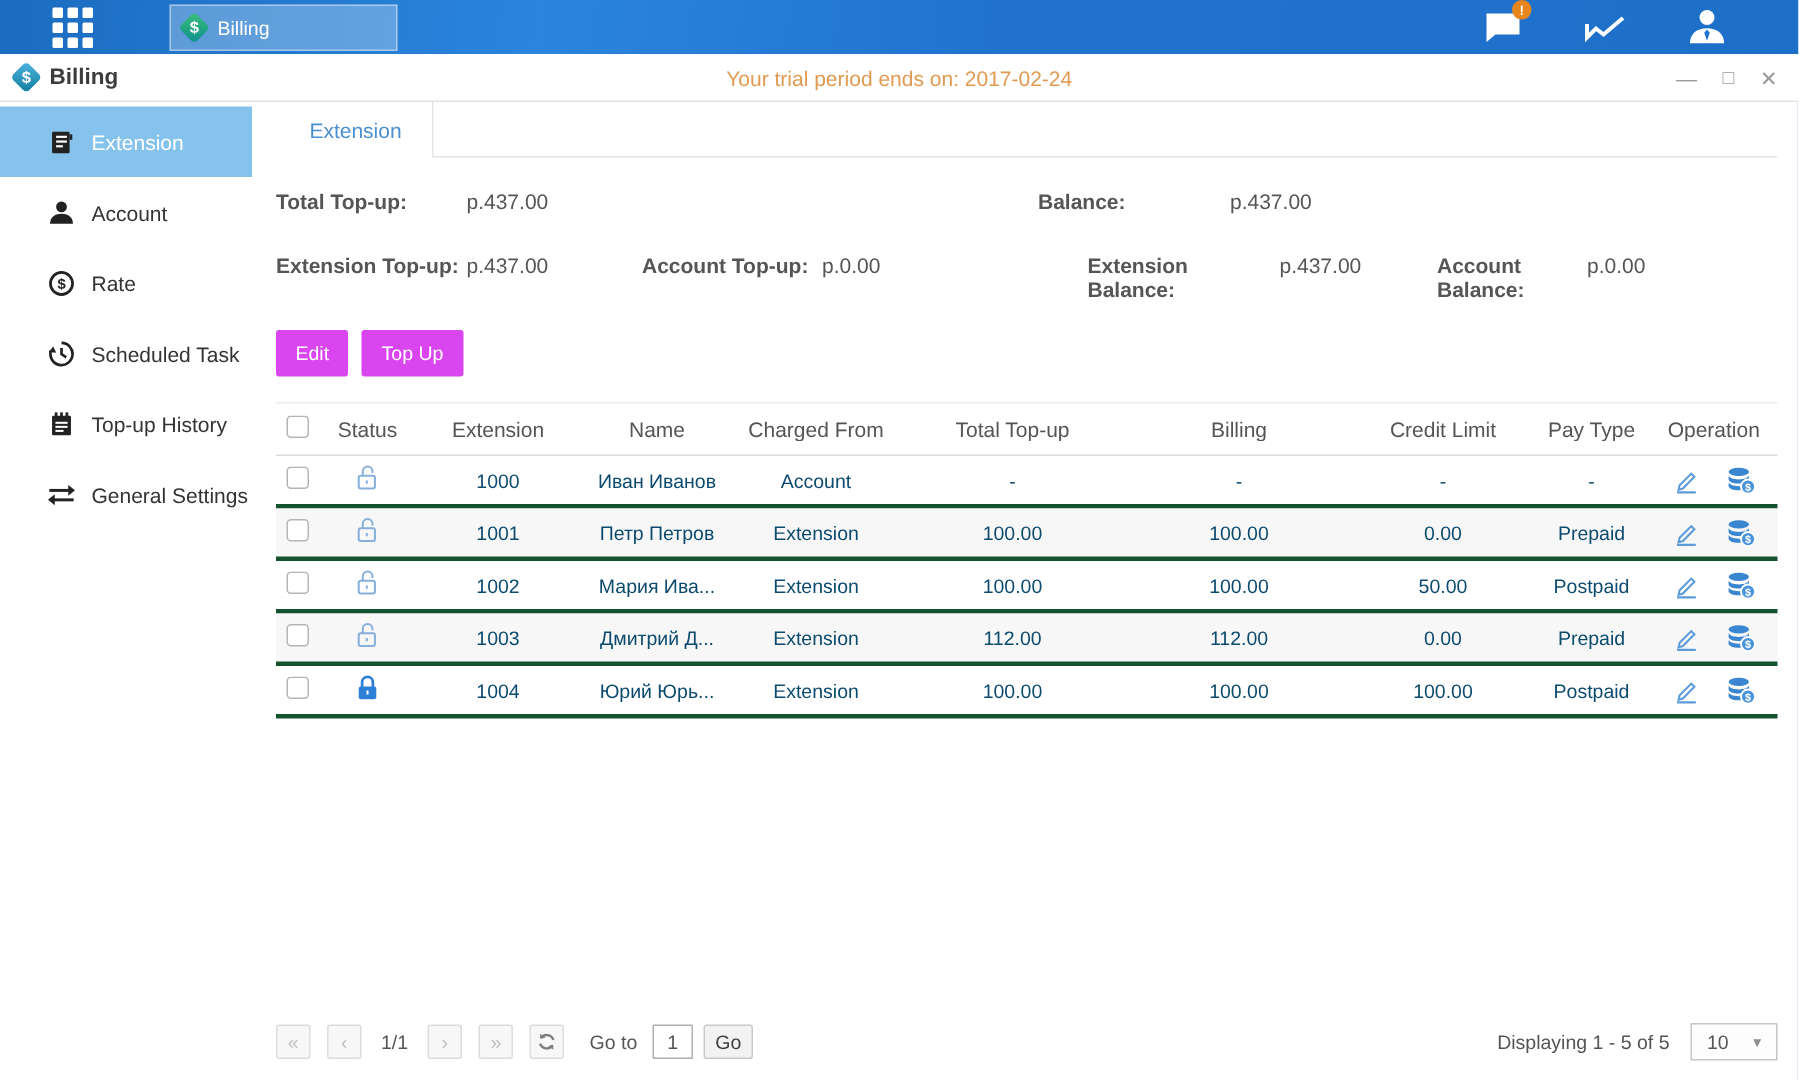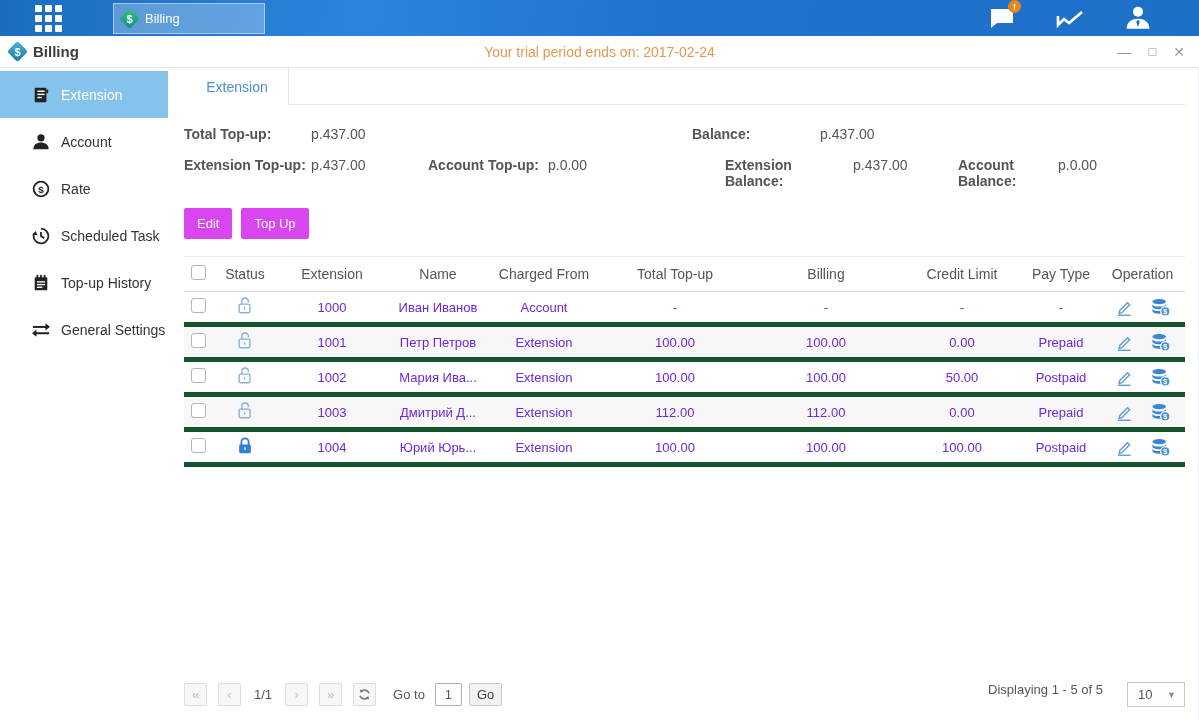--- a/index.html
+++ b/index.html
@@ -42,58 +42,58 @@
 
   .content { flex:1; display:flex; flex-direction:column; padding:0 14px 0 16px; position:relative; }
 
   
   .tabstrip { height:37px; position:relative; }
   .tabstrip::after { content:""; position:absolute; left:105px; right:0; bottom:0; height:1px; background:#e5e5e5; }
   .tab { position:absolute; left:2px; top:0; width:103px; height:37px; display:flex; align-items:center; justify-content:center;
     color:#4a8fd0; font-size:14px; border-right:1px solid #e5e5e5; background:#fff; cursor:pointer; z-index:1; }
 
   
-  .summary { margin-top:21px; display:grid; grid-template-columns:244px 264px 266px 1fr; row-gap:15px; font-size:14px; }
+  .summary { margin-top:21px; display:grid; grid-template-columns:244px 264px 266px 1fr; row-gap:27px; font-size:14px; }
   .sumcell { display:flex; }
   .sumcell .lbl { font-weight:bold; color:#555; }
   .sumcell .val { color:#555; }
   .lw127 .lbl { width:127px; } .lw120 .lbl { width:120px; } .lw128 .lbl { width:128px; } .lw100 .lbl { width:100px; }
   .pos-r1c1 { grid-row:1; grid-column:1; } .pos-r1c3 { grid-row:1; grid-column:3; }
   .pos-r2c1 { grid-row:2; grid-column:1; } .pos-r2c2 { grid-row:2; grid-column:2; }
   .pos-r2c3 { grid-row:2; grid-column:3;margin-left:33px; } .pos-r2c4 { grid-row:2; grid-column:4; }
 
   
   .actions { margin-top:19px; display:flex; gap:9px; }
   .btn-blue { background:#d946ef; color:#fff; border:none; border-radius:2px; font-size:13px;
     padding:8px 13px; cursor:pointer; font-family:inherit; }
 
   
   .tbl { margin-top:17px; }
   .trow, .thead { display:grid; grid-template-columns:30px 62px 112px 100px 112px 150px 152px 120px 78px 85px; align-items:center; }
   .thead { height:36px; border-top:1px solid #ececec; border-bottom:1px solid #dcdcdc; font-size:14px; color:#555; }
-  .trow { height:35px; font-size:13px; color:#6d28d9; border-bottom:5px solid #14532d; }
+  .trow { height:35px; font-size:13px; color:#0c4a6e; border-bottom:3px solid #14532d; }
   .trow.alt { background:#f7f7f7; }
   .cell { text-align:center; overflow:hidden; white-space:nowrap; }
   .cell.c-check { text-align:left; padding-left:7px; }
   .checkbox { width:15px; height:15px; border:1px solid #b5b5b5; border-radius:3px; background:#fff; display:inline-block; cursor:pointer; }
   .c-op { display:flex; justify-content:center; gap:17px; align-items:center; }
   .c-op span { cursor:pointer; display:inline-flex; }
 
   
   .footer { margin-top:auto; padding-bottom:13px; display:flex; align-items:center; }
   .pgbtn { width:23px; height:23px; background:#f7f7f7; border:1px solid #dcdcdc; border-radius:2px; color:#c0c0c0;
     font-size:13px; display:flex; align-items:center; justify-content:center; cursor:pointer; margin-right:11px; }
   .pgbtn.dark { color:#7d7d7d; }
   .pageno { font-size:13px; color:#555; margin:0 13px 0 2px; }
   .goto-lbl { font-size:13px; color:#555; margin:0 10px 0 6px; }
   .goto-input { width:27px; height:23px; border:1px solid #aeaeae; border-radius:1px; text-align:center; font-size:13px;
     color:#555; font-family:inherit; }
   .go-btn { height:23px; margin-left:7px; background:#f2f2f2; border:1px solid #c9c9c9; border-radius:2px;
     font-size:13px; color:#404040; padding:0 7px; cursor:pointer; font-family:inherit; }
-  .foot-right { margin-left:auto; display:flex; align-items:flex-start; gap:24px; }
+  .foot-right { margin-left:auto; display:flex; align-items:center; gap:14px; }
   .displaying { font-size:13px; color:#555; }
   .pagesize { width:58px; height:25px; border:1px solid #c6c6c6; background:#fdfdfd; display:flex; align-items:center;
     justify-content:space-between; padding:0 8px 0 10px; font-size:13px; color:#555; cursor:pointer; }
   .pagesize .tri { color:#8f8f8f; font-size:9px; }
 </style>
 </head>
 <body>
 
 <div class="topbar">
   <div class="appgrid">

